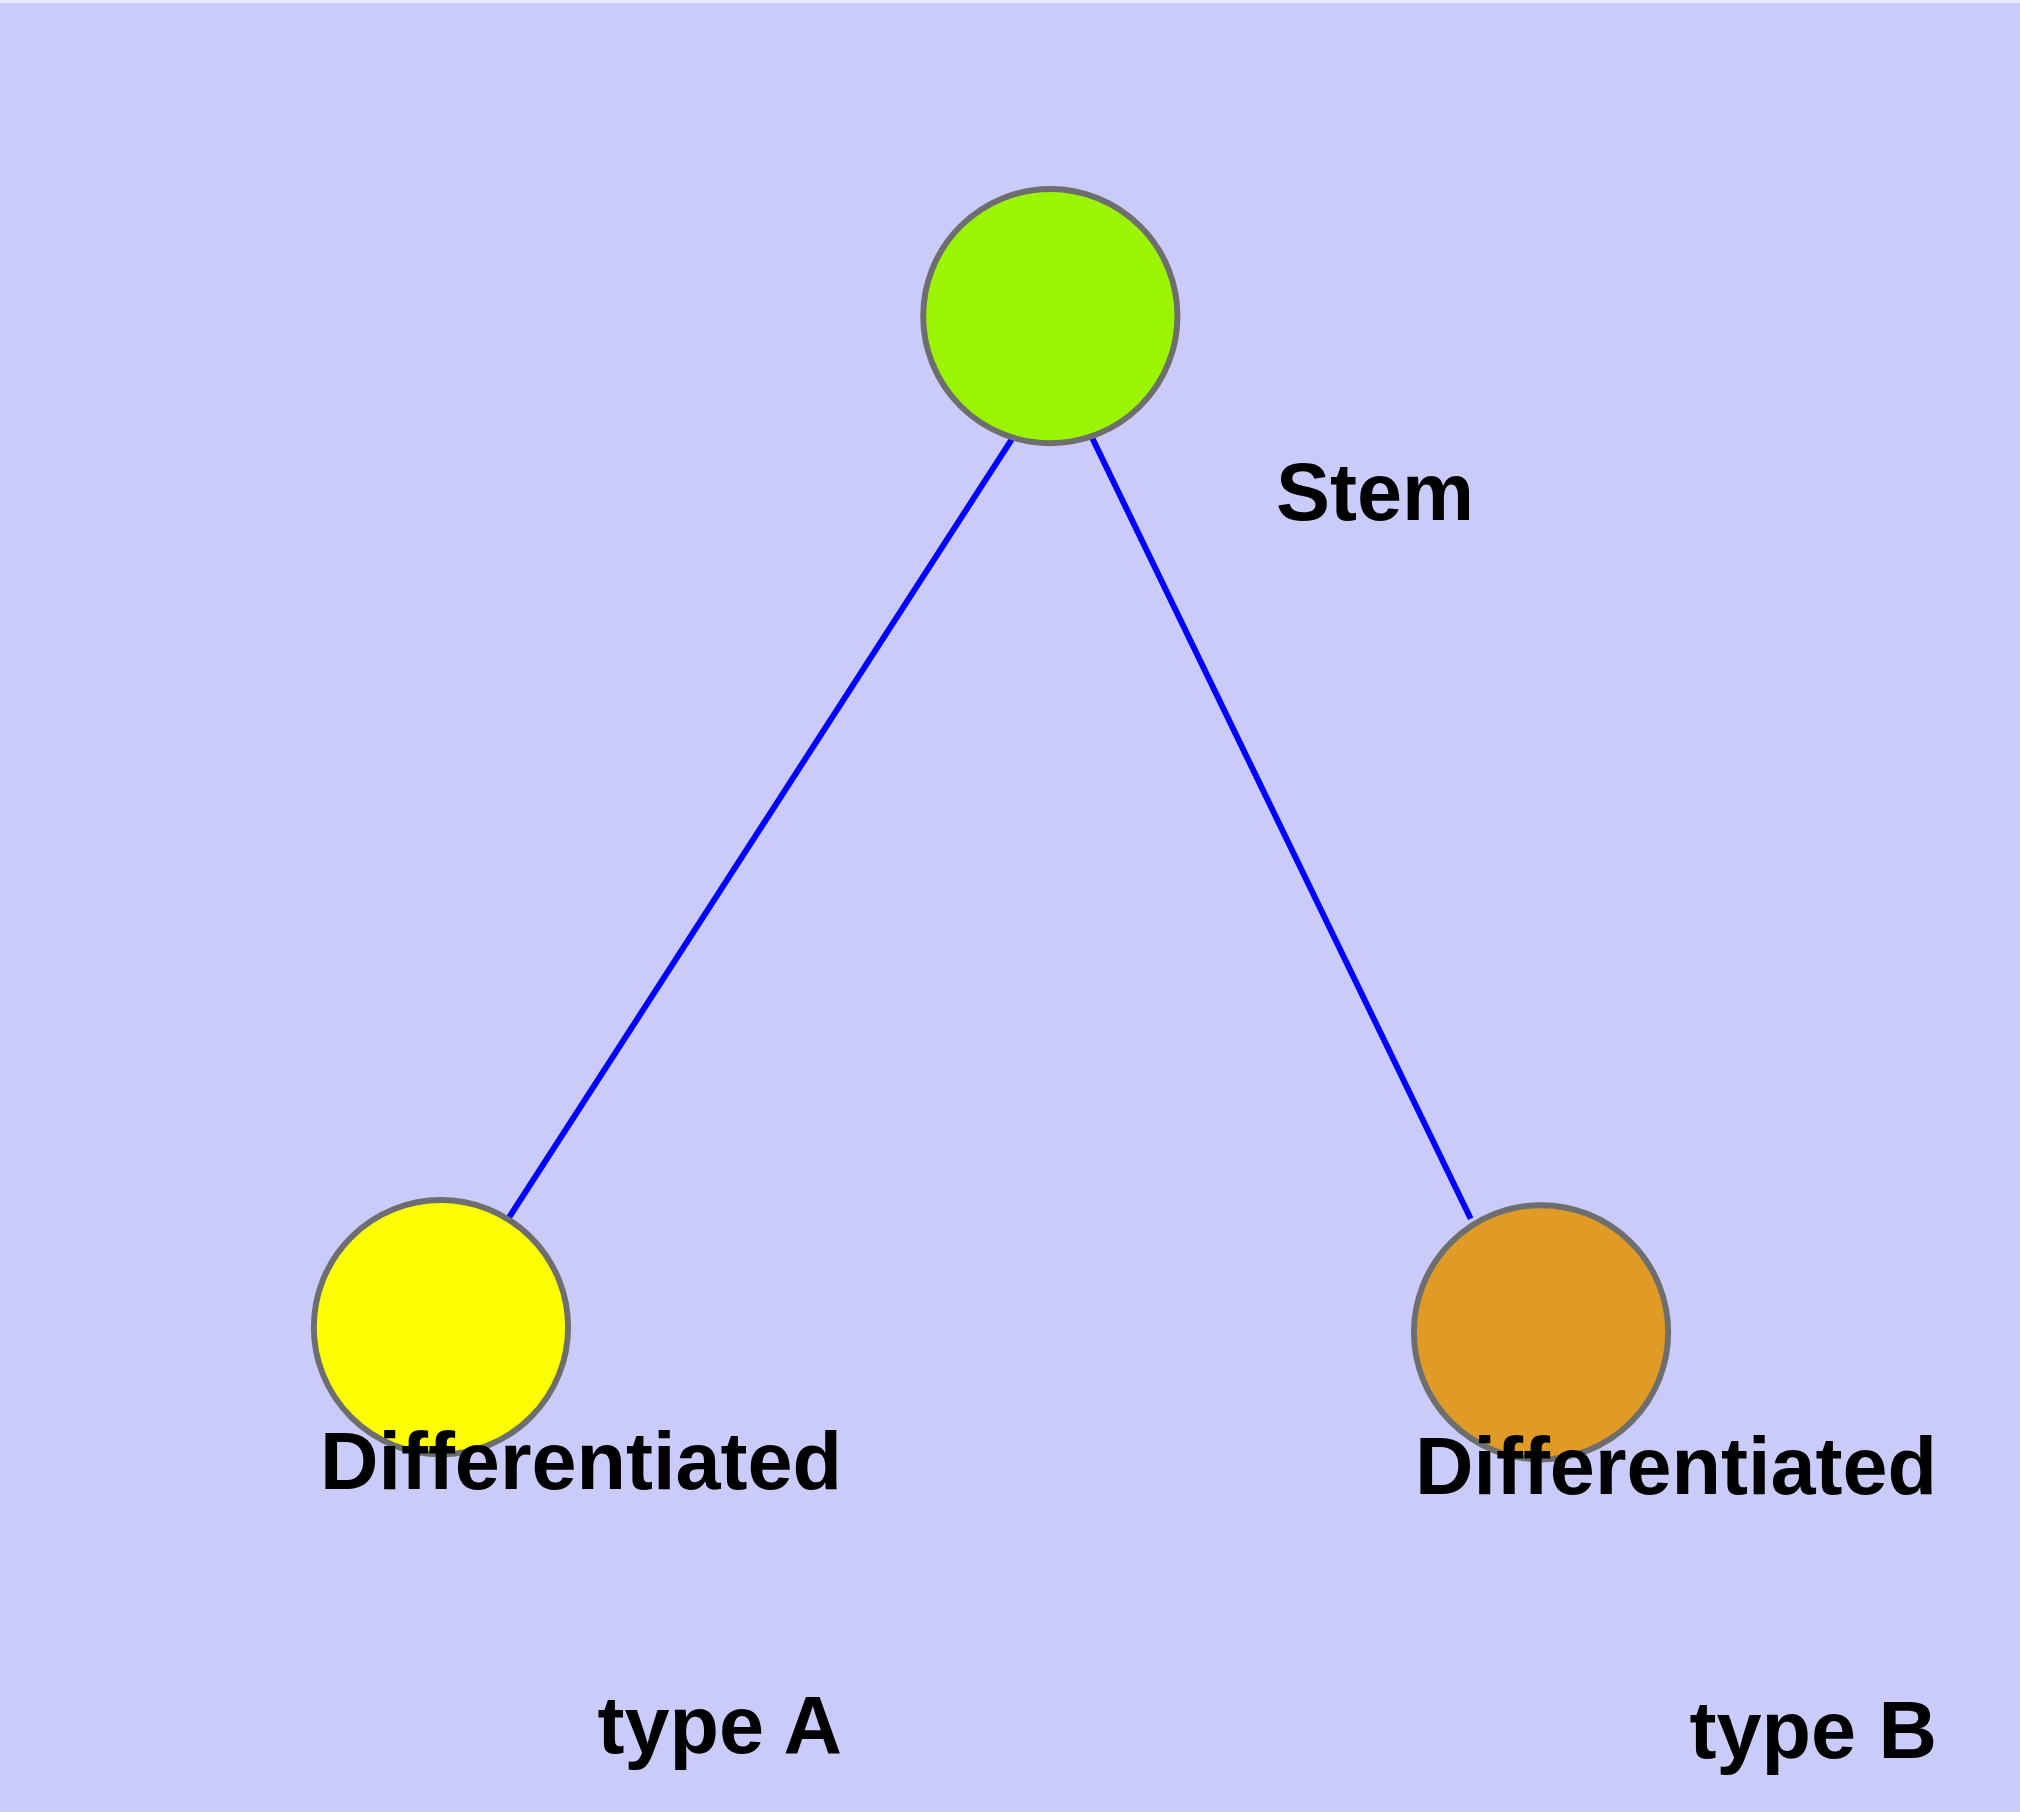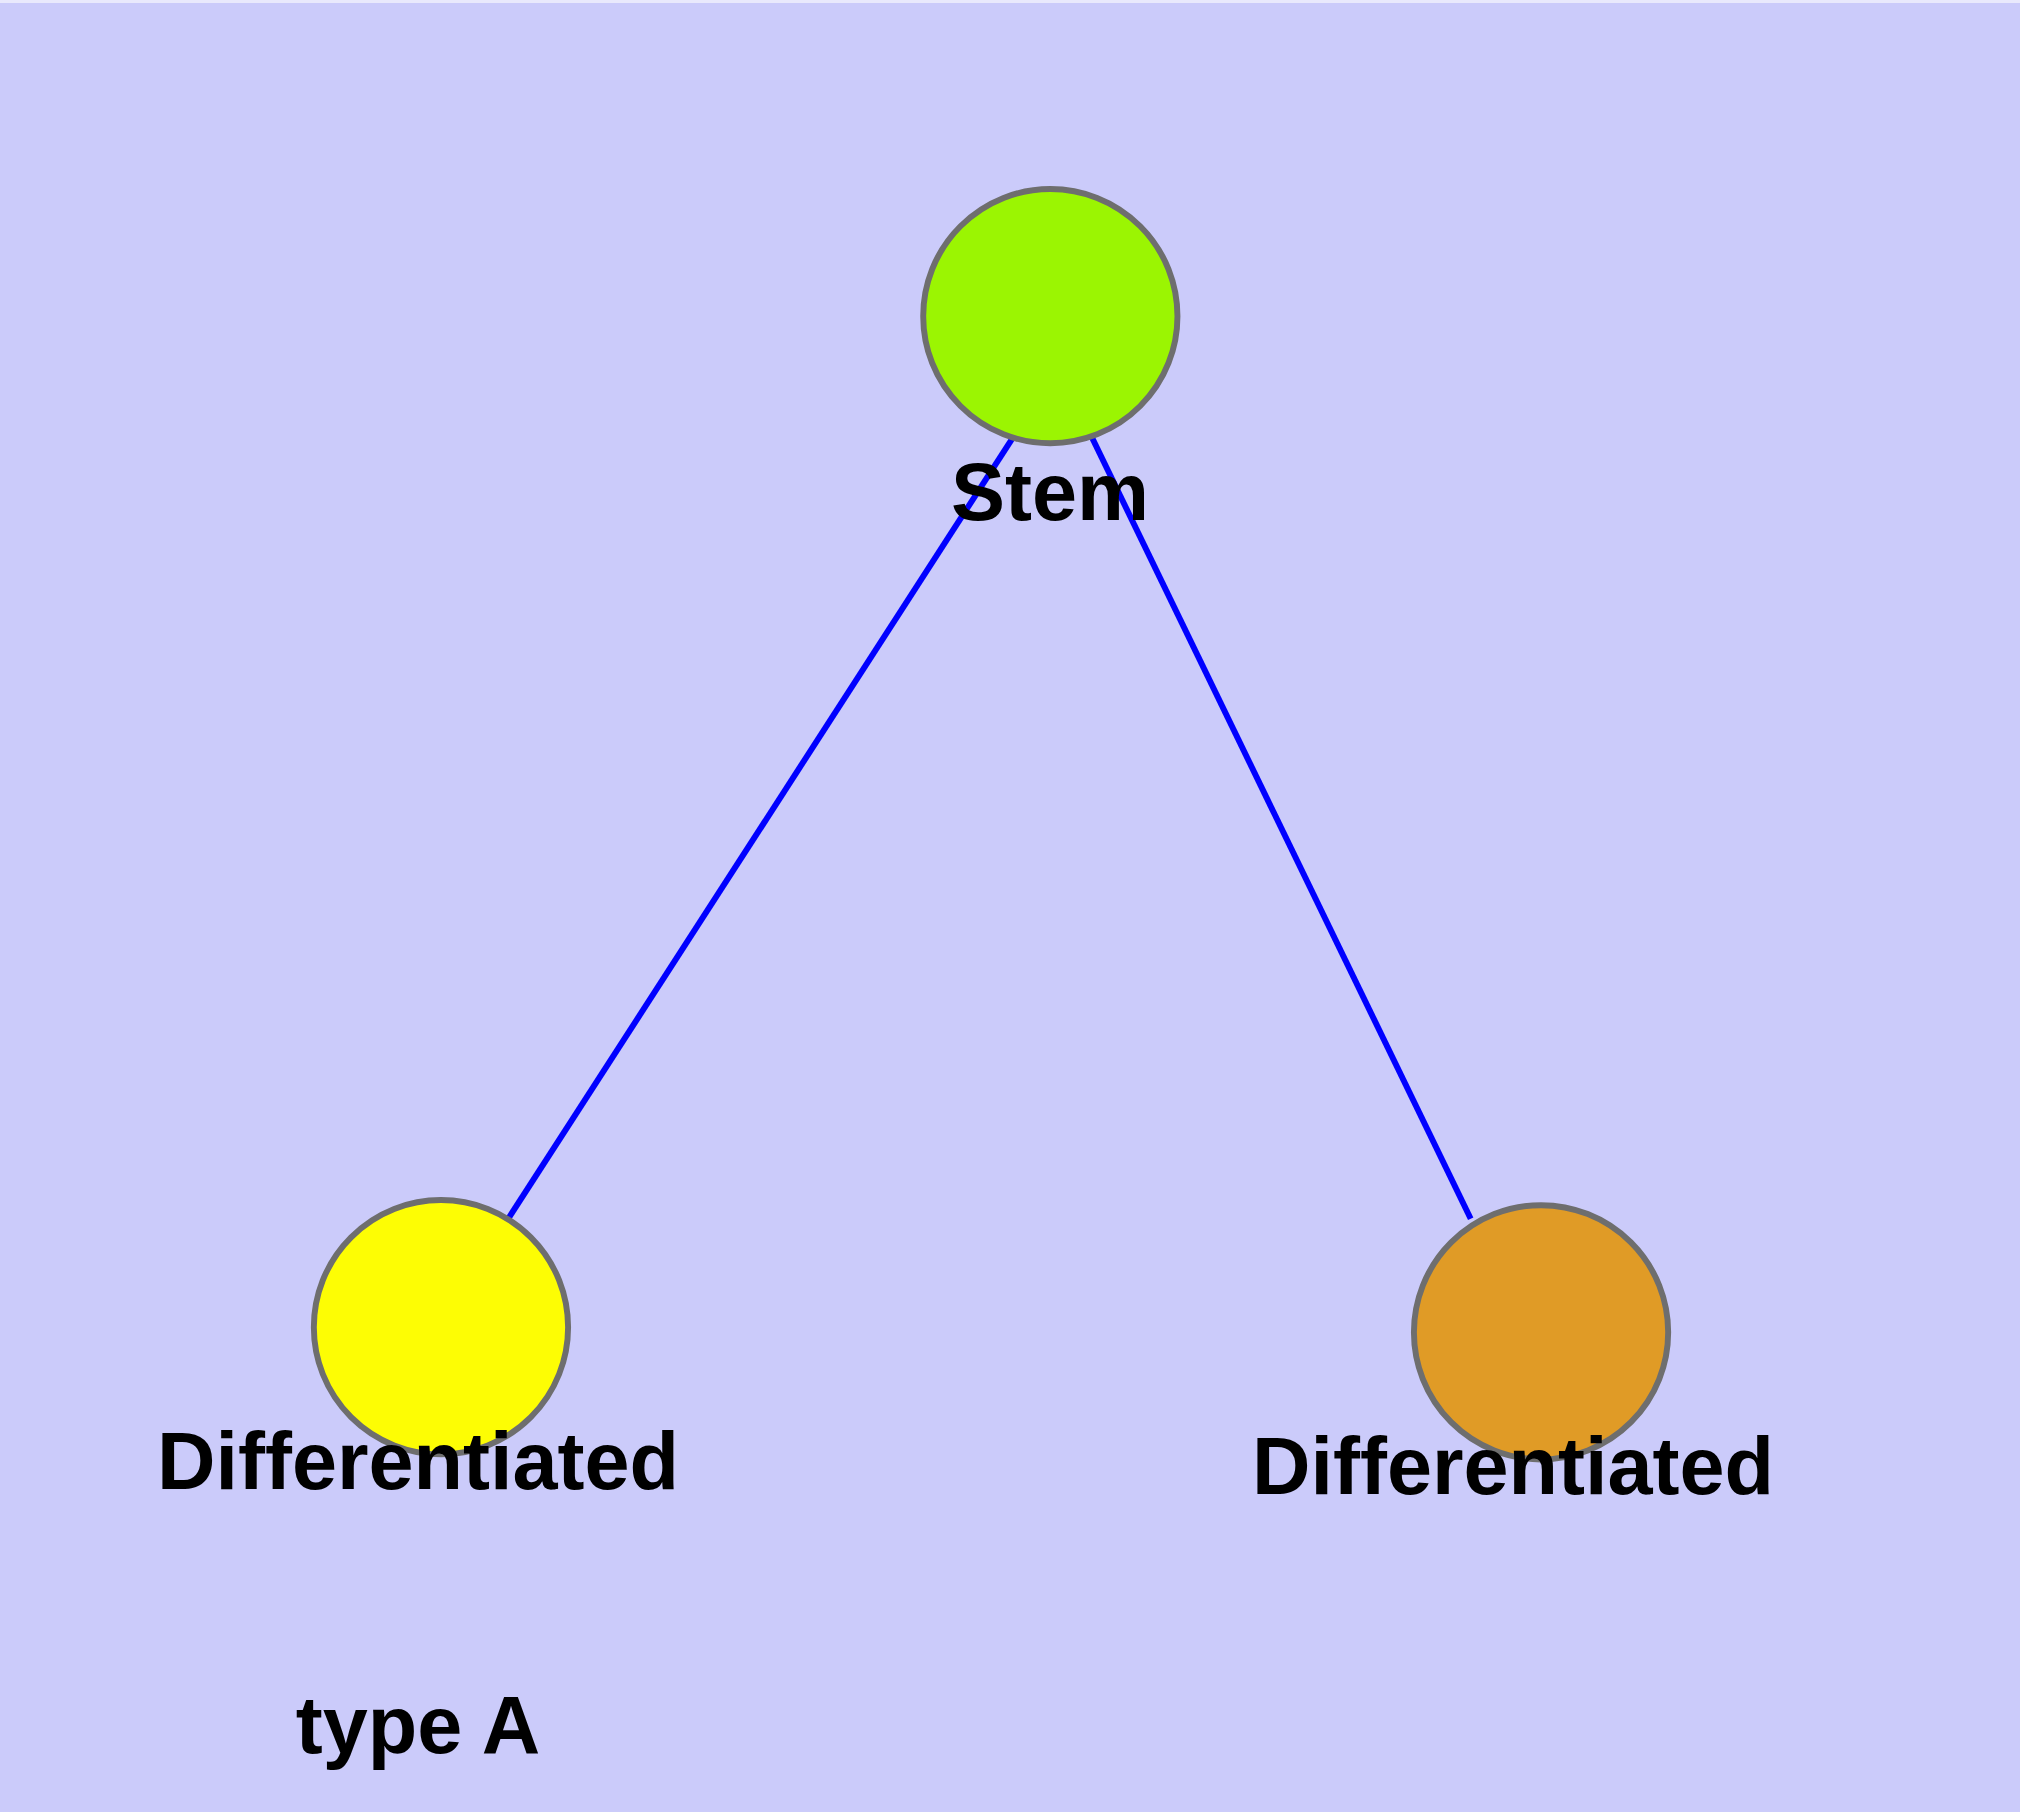--- a/index.html
+++ b/index.html
@@ -34,21 +34,21 @@
     top: 0;
     left: 0;
     width: 2021px;
     height: 1812px;
   }
   .edge-line {
     stroke-linecap: butt;
   }
   .node-label {
     position: absolute;
-    text-align: center;
+    text-align: right;
     font-family: "Liberation Sans", sans-serif;
     font-weight: bold;
     font-size: 81px;
     line-height: 88px;
     color: #000000;
     white-space: pre;
     pointer-events: none;
     z-index: 4;
   }
 </style>
@@ -73,16 +73,17 @@
     <div>Stem</div>
   </div>
 
   <div class="node-label" style="left:-6px; top:1241px; width:848px;">
     <div>Differentiated</div>
     <div>type A</div>
   </div>
 
   <div class="node-label" style="left:1089px; top:1246px; width:848px;">
     <div>Differentiated</div>
+    <div>type B</div>
   </div>
 
 </div>
 
 
 </body></html>

